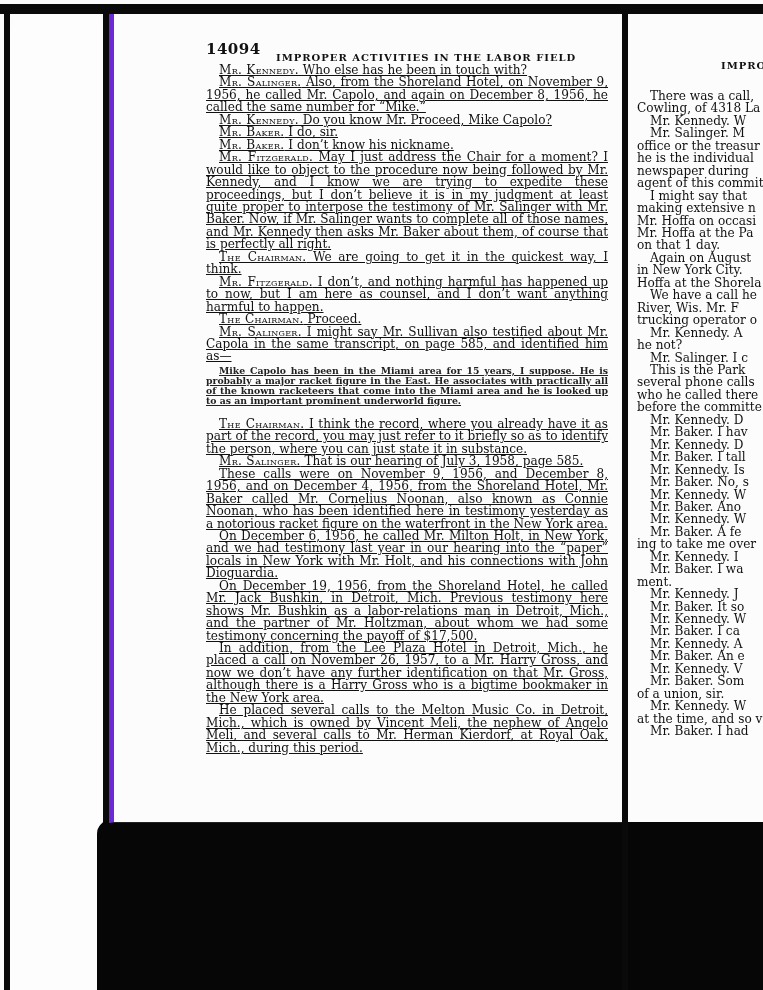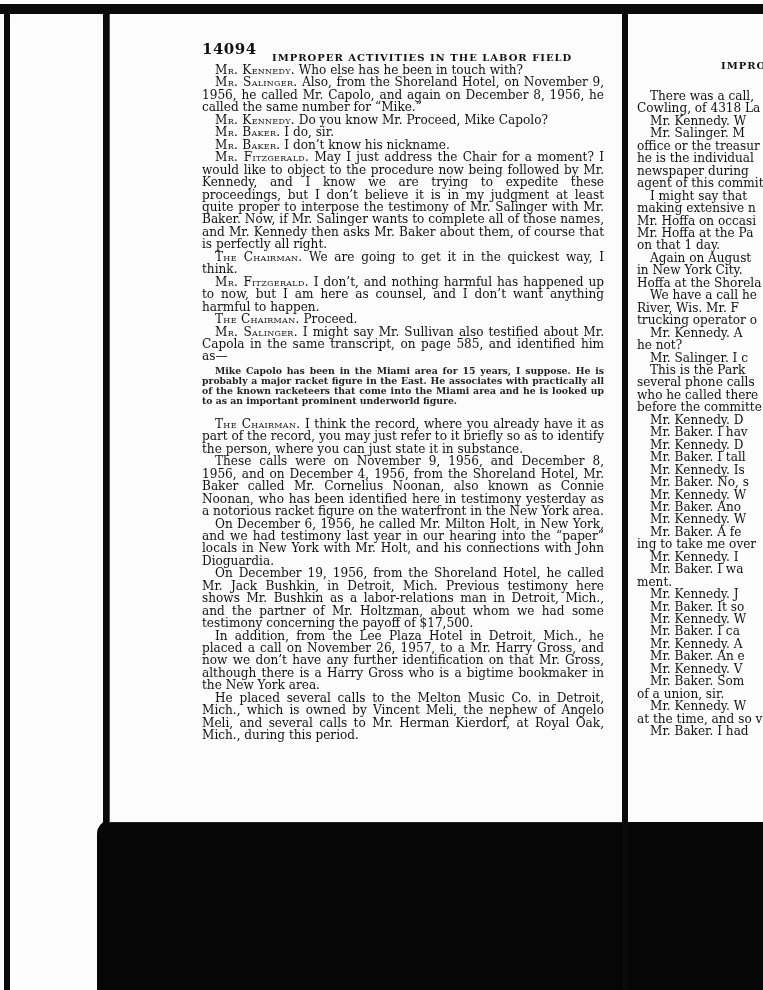--- a/index.html
+++ b/index.html
@@ -9,31 +9,31 @@
     font-family: "DejaVu Serif", "Liberation Serif", serif;
   }
   .scan-bg { position: absolute; left: 0; top: 0; width: 763px; height: 990px; background: #fcfcfc; }
   .top-edge { position: absolute; left: 0; top: 4px; width: 763px; height: 10px; background: #0a0a0a; }
   .left-binding-a { position: absolute; left: 4px; top: 4px; width: 6px; height: 986px; background: #0a0a0a; }
   .left-gutter { position: absolute; left: 10px; top: 20px; width: 94px; height: 970px; background: #fdfdfd; border-radius: 10px 10px 0 0; }
   .left-binding-b { position: absolute; left: 103px; top: 4px; width: 6px; height: 986px; background: #0a0a0a; }
   .bottom-dark { position: absolute; left: 97px; top: 820px; width: 666px; height: 170px; background: #060606; border-radius: 14px 0 0 0; }
   .page-left {
     position: absolute; left: 109px; top: 14px; width: 513px; height: 808px;
-    background: #fcfcfc; border-left: 1px solid #6d28d9; border-bottom: 1px solid #222;
+    background: #fcfcfc; border-left: 5px solid #6d28d9; border-bottom: 1px solid #222;
   }
   .page-divider { position: absolute; left: 622px; top: 4px; width: 6px; height: 986px; background: #0a0a0a; border-radius: 6px 6px 0 0; }
   .page-right { position: absolute; left: 628px; top: 14px; width: 135px; height: 808px; background: #fcfcfc; overflow: hidden; }
 
   .running-head { position: absolute; left: 92px; top: 40px; width: 420px; height: 20px; color: #111; }
   .page-number { position: absolute; left: 0; top: 0; font-size: 15px; font-weight: bold; letter-spacing: 0.5px; }
   .page-title { position: absolute; left: 70px; top: 4px; font-size: 10px; font-weight: bold; letter-spacing: 1px; white-space: nowrap; margin-top: 8px; }
 
   .text-col { position: absolute; left: 92px; top: 64px; width: 402px; color: #111; font-size: 12.1px; line-height: 12.45px; text-align: justify; }
-  .para { margin: 0; text-indent: 13px; }
+  .para { margin: 0; text-indent: 13px; text-decoration: underline; }
   .para.extract { font-size: 9.3px; line-height: 10px; margin: 3px 0 12px 0; font-weight: bold; color: #222; }
   .speaker { font-variant: small-caps; letter-spacing: 0.3px; }
 
   .right-col { position: absolute; left: 8px; top: 40px; width: 360px; color: #111; font-size: 12.1px; line-height: 12.45px; white-space: nowrap; }
   .right-head { position: absolute; left: 57px; top: 46px; font-size: 10px; font-weight: bold; letter-spacing: 1px; color: #111; white-space: nowrap; }
   .right-line { display: block; }
   .right-line.ind { padding-left: 13px; }
 </style>
 </head>
 <body>
@@ -59,20 +59,21 @@
     <p class="para"><span class="speaker">Mr. Baker.</span><span> I don’t know his nickname.</span></p>
     <p class="para"><span class="speaker">Mr. Fitzgerald.</span><span> May I just address the Chair for a moment? I would like to object to the procedure now being followed by Mr. Kennedy, and I know we are trying to expedite these proceedings, but I don’t believe it is in my judgment at least quite proper to interpose the testimony of Mr. Salinger with Mr. Baker. Now, if Mr. Salinger wants to complete all of those names, and Mr. Kennedy then asks Mr. Baker about them, of course that is perfectly all right.</span></p>
     <p class="para"><span class="speaker">The Chairman.</span><span> We are going to get it in the quickest way, I think.</span></p>
     <p class="para"><span class="speaker">Mr. Fitzgerald.</span><span> I don’t, and nothing harmful has happened up to now, but I am here as counsel, and I don’t want anything harmful to happen.</span></p>
     <p class="para"><span class="speaker">The Chairman.</span><span> Proceed.</span></p>
     <p class="para"><span class="speaker">Mr. Salinger.</span><span> I might say Mr. Sullivan also testified about Mr. Capola in the same transcript, on page 585, and identified him as—</span></p>
 
     <p class="para extract">Mike Capolo has been in the Miami area for 15 years, I suppose. He is probably a major racket figure in the East. He associates with practically all of the known racketeers that come into the Miami area and he is looked up to as an important prominent underworld figure.</p>
 
     <p class="para"><span class="speaker">The Chairman.</span><span> I think the record, where you already have it as part of the record, you may just refer to it briefly so as to identify the person, where you can just state it in substance.</span></p>
+    <p class="para"><span class="speaker">Mr. Salinger.</span><span> That is our hearing of July 3, 1958, page 585.</span></p>
     <p class="para">These calls were on November 9, 1956, and December 8, 1956, and on December 4, 1956, from the Shoreland Hotel, Mr. Baker called Mr. Cornelius Noonan, also known as Connie Noonan, who has been identified here in testimony yesterday as a notorious racket figure on the waterfront in the New York area.</p>
     <p class="para">On December 6, 1956, he called Mr. Milton Holt, in New York, and we had testimony last year in our hearing into the “paper” locals in New York with Mr. Holt, and his connections with John Dioguardia.</p>
     <p class="para">On December 19, 1956, from the Shoreland Hotel, he called Mr. Jack Bushkin, in Detroit, Mich. Previous testimony here shows Mr. Bushkin as a labor-relations man in Detroit, Mich., and the partner of Mr. Holtzman, about whom we had some testimony concerning the payoff of $17,500.</p>
     <p class="para">In addition, from the Lee Plaza Hotel in Detroit, Mich., he placed a call on November 26, 1957, to a Mr. Harry Gross, and now we don’t have any further identification on that Mr. Gross, although there is a Harry Gross who is a bigtime bookmaker in the New York area.</p>
     <p class="para">He placed several calls to the Melton Music Co. in Detroit, Mich., which is owned by Vincent Meli, the nephew of Angelo Meli, and several calls to Mr. Herman Kierdorf, at Royal Oak, Mich., during this period.</p>
   </div>
 </div>
 
 <div class="page-divider"></div>
 

